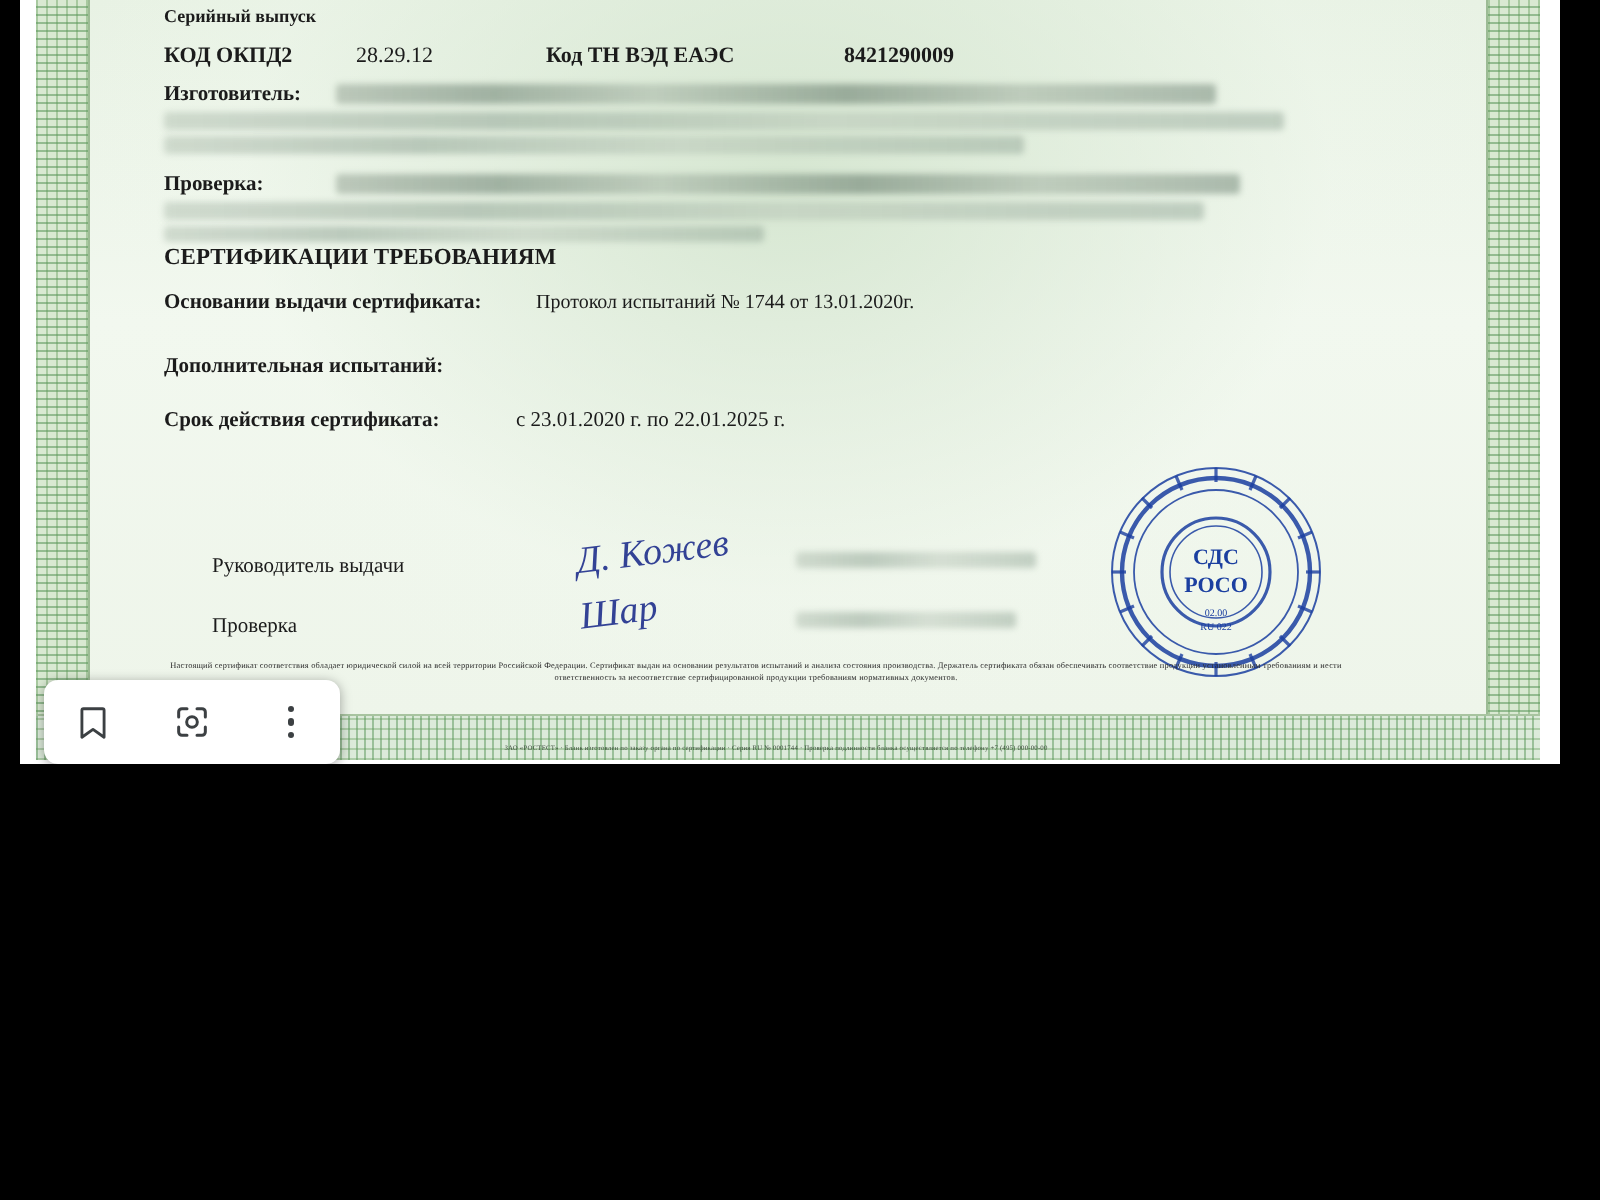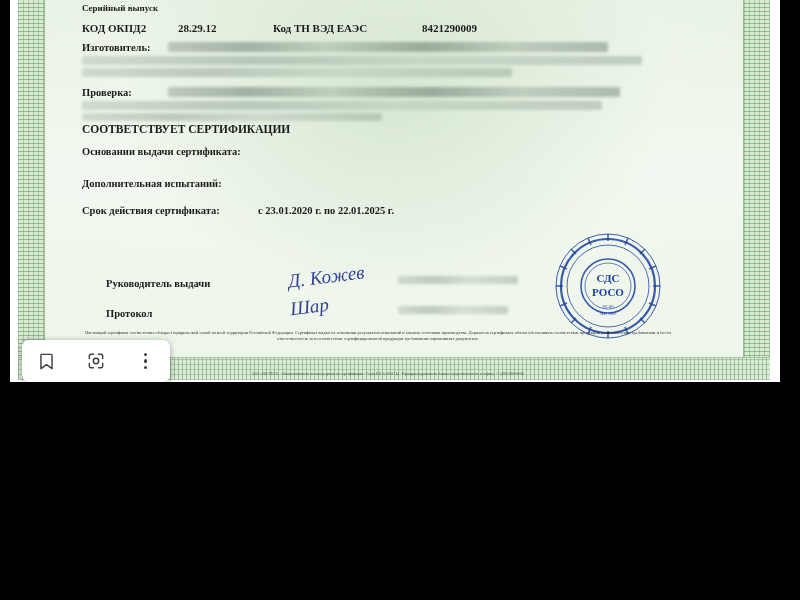--- a/index.html
+++ b/index.html
@@ -75,21 +75,20 @@
     left: 27px; top: 0; right: 27px; bottom: 22px;
     background:
       radial-gradient(ellipse at 50% 25%, rgba(210,228,205,0.85) 0%, rgba(240,248,238,0.2) 55%, rgba(255,255,255,0) 75%),
       linear-gradient(180deg, #e8f2e4 0%, #f2f8ef 45%, #eef5ea 100%);
   }
   .txt {
     position: absolute;
     white-space: nowrap;
     color: #1b1b1b;
     font-family: "Liberation Serif", serif;
-    font-weight: bold;
   }
   .bold { font-weight: bold; }
   
   .redact {
     position: absolute;
     border-radius: 2px;
     background: linear-gradient(90deg,
       rgba(150,165,150,0.55) 0%,
       rgba(120,140,125,0.62) 18%,
       rgba(160,175,160,0.5) 36%,
@@ -190,34 +189,35 @@
     <div class="txt bold" style="left:64px; top:42px; font-size:10.5px;">Изготовитель:</div>
     <div class="redact" style="left:150px; top:42px; width:440px; height:10px;"></div>
     <div class="redact light" style="left:64px; top:56px; width:560px; height:9px;"></div>
     <div class="redact light" style="left:64px; top:68px; width:430px; height:9px;"></div>
 
     <div class="txt bold" style="left:64px; top:87px; font-size:10.5px;">Проверка:</div>
     <div class="redact" style="left:150px; top:87px; width:452px; height:10px;"></div>
     <div class="redact light" style="left:64px; top:101px; width:520px; height:9px;"></div>
     <div class="redact light" style="left:64px; top:113px; width:300px; height:8px;"></div>
 
-    <div class="txt bold" style="left:64px; top:123px; font-size:11.5px;">СООТВЕТСТВУЕТ СЕРТИФИКАЦИИ</div>
+    <div class="txt bold" style="left:64px; top:123px; font-size:11.5px;">СЕРТИФИКАЦИИ ТРЕБОВАНИЯМ</div>
 
     <div class="txt bold" style="left:64px; top:146px; font-size:10.5px;">Основании выдачи сертификата:</div>
+    <div class="txt" style="left:250px; top:146px; font-size:10px;">Протокол испытаний № 1744 от 13.01.2020г.</div>
 
     <div class="txt bold" style="left:64px; top:178px; font-size:10.5px;">Дополнительная испытаний:</div>
 
     <div class="txt bold" style="left:64px; top:205px; font-size:10.5px;">Срок действия сертификата:</div>
     <div class="txt" style="left:240px; top:205px; font-size:10.5px;">с 23.01.2020 г. по 22.01.2025 г.</div>
 
     <div class="txt" style="left:88px; top:278px; font-size:10.5px;">Руководитель выдачи</div>
     <div class="sig" style="left:270px; top:266px; font-size:19px;">Д. Кожев</div>
     <div class="redact light" style="left:380px; top:276px; width:120px; height:8px;"></div>
 
-    <div class="txt" style="left:88px; top:308px; font-size:10.5px;">Протокол</div>
+    <div class="txt" style="left:88px; top:308px; font-size:10.5px;">Проверка</div>
     <div class="sig" style="left:272px; top:296px; font-size:19px;">Шар</div>
     <div class="redact light" style="left:380px; top:306px; width:110px; height:8px;"></div>
 
     <div id="seal">
       <svg width="140" height="108" viewBox="0 0 140 108" aria-hidden="true">
         <g stroke="#1b3fa0" fill="none" opacity="0.85">
           <circle cx="70" cy="54" r="52" stroke-width="1"></circle>
           <circle cx="70" cy="54" r="47" stroke-width="2.2"></circle>
           <circle cx="70" cy="54" r="41" stroke-width="0.9"></circle>
           <circle cx="70" cy="54" r="27" stroke-width="1.6"></circle>

